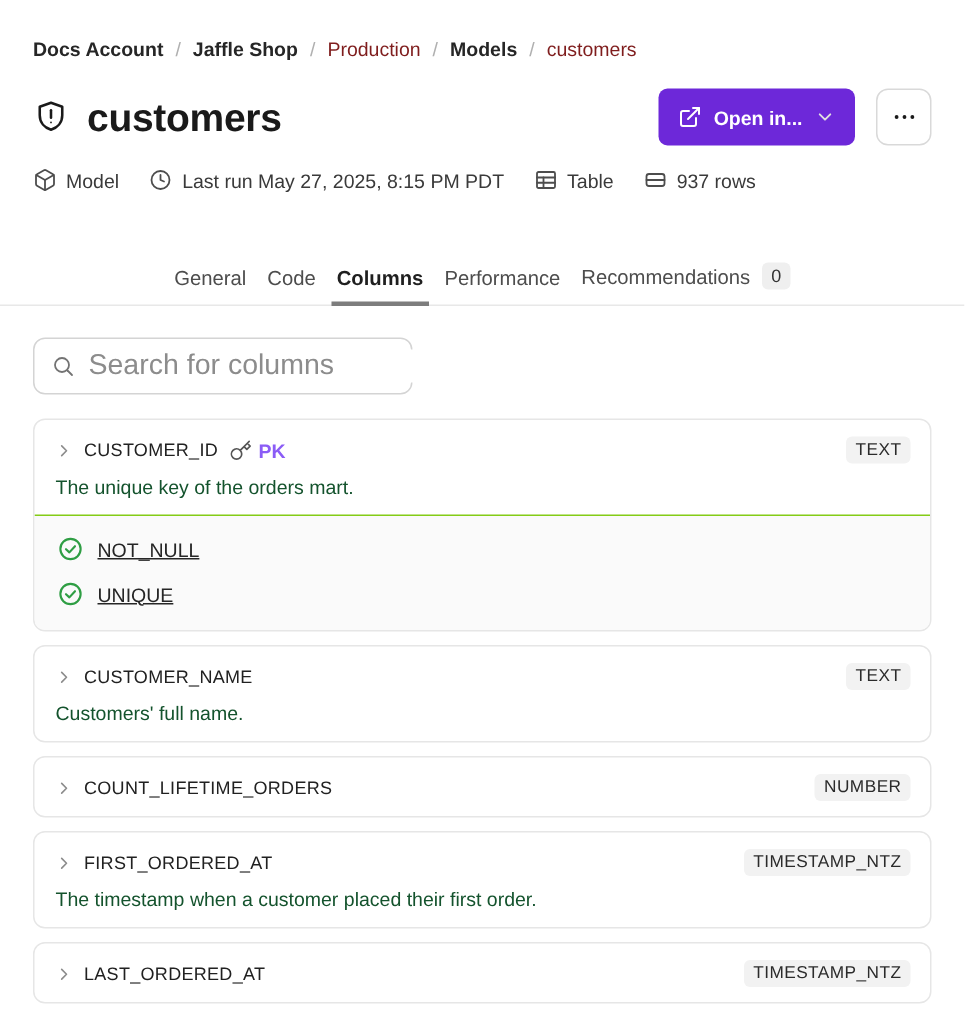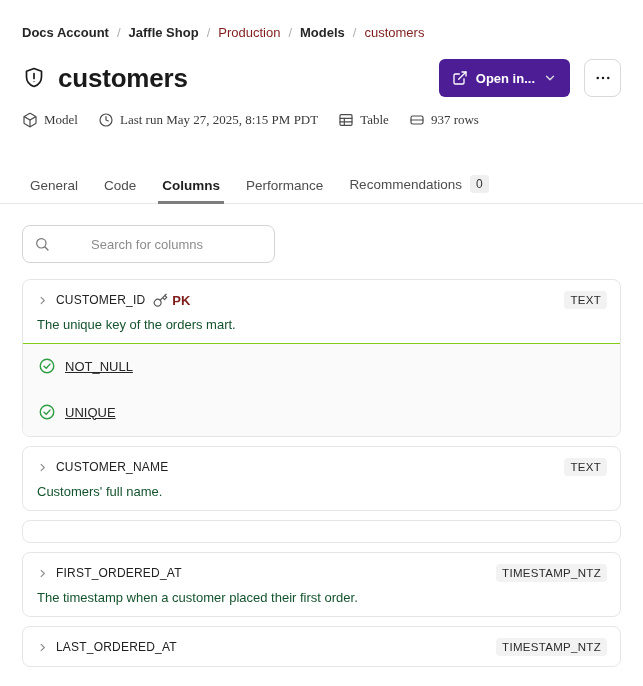--- a/index.html
+++ b/index.html
@@ -12,64 +12,64 @@
   .bc { color: #7f1d1d; font-weight: 400; cursor: pointer; }
   .bc.strong { color: #262626; font-weight: 600; }
   .bc-sep { color: #b0b0b0; font-weight: 400; }
 
   
   .title-row { margin-top: 19px; display: flex; align-items: center; justify-content: space-between; }
   .title-left { display: flex; align-items: center; gap: 12px; }
   .title-left h1 { font-size: 26px; font-weight: 600; color: #1a1a1a; letter-spacing: -0.2px; }
   .icon { display: inline-flex; align-items: center; justify-content: center; }
   .title-actions { display: flex; align-items: center; gap: 14px; }
-  .btn-dark { display: flex; align-items: center; gap: 8px; background: #4c1d95; color: #ffffff;
+  .btn-dark { display: flex; align-items: center; gap: 8px; background: #6d28d9; color: #ffffff;
               border: none; border-radius: 6px; height: 38px; padding: 0 13px;
               font-family: inherit; font-size: 13px; font-weight: 700; cursor: pointer; }
   .btn-dark .chev svg { display: block; }
   .btn-more { width: 37px; height: 38px; border: 1px solid #d9d9d9; background: #ffffff;
               border-radius: 8px; display: flex; align-items: center; justify-content: center; cursor: pointer; }
 
   
   .meta-row { margin-top: 15px; display: flex; align-items: center; gap: 20px; }
-  .meta-item { display: flex; align-items: center; gap: 6px; font-size: 13px; color: #3a3a3a; font-family: Liberation Serif, serif; }
+  .meta-item { display: flex; align-items: center; gap: 6px; font-size: 13px; color: #3a3a3a; }
   .meta-item svg { display: block; }
 
   
   .tabs-wrap { margin: 47px -22px 0; padding: 0 30px; border-bottom: 1px solid #e8e8e8; }
-  .tabs { display: flex; align-items: flex-end; gap: 26px; }
+  .tabs { display: flex; align-items: flex-end; gap: 14px; justify-content: center; }
   .tab { position: relative; padding-bottom: 10px; font-size: 13.5px; color: #4d4d4d; cursor: pointer;
          display: flex; align-items: center; gap: 8px; }
   .tab.active { color: #1f1f1f; font-weight: 700; }
   .tab.active::after { content: ""; position: absolute; left: -4px; right: -4px; bottom: -1px;
                        height: 3px; background: #7d7d7d; }
   .tab-badge { background: #efefef; color: #333333; border-radius: 4px; padding: 2px 6px;
                font-size: 12px; font-weight: 400; }
 
   
   .search-box { margin-top: 21px; width: 253px; height: 38px; border: 1px solid #d4d4d4;
                 border-radius: 8px; display: flex; align-items: center; padding: 0 11px; gap: 9px; }
-  .search-box input { border: none; outline: none; flex: 1; font-family: inherit; font-size: 13px; color: #262626; margin-left: 32px; }
+  .search-box input { border: none; outline: none; flex: 1; font-family: inherit; font-size: 19px; color: #262626; }
   .search-box input::placeholder { color: #8c8c8c; }
 
   
   .cards { margin-top: 16px; display: flex; flex-direction: column; gap: 9px; padding-bottom: 8px; }
   .card { border: 1px solid #e6e6e6; border-radius: 8px; overflow: hidden; background: #ffffff; }
   .card-main { padding: 11px 13px 10px 14px; }
   .col-head { display: flex; align-items: center; gap: 8px; }
   .caret { color: #8c8c8c; cursor: pointer; display: inline-flex; }
   .col-name { font-size: 12px; font-weight: 400; color: #212121; letter-spacing: 0.2px; }
   .pk { display: flex; align-items: center; gap: 4px; }
-  .pk-label { font-size: 13px; font-weight: 700; color: #7f1d1d; }
+  .pk-label { font-size: 13px; font-weight: 700; color: #8b5cf6; }
   .type-badge { margin-left: auto; background: #f2f2f2; color: #2b2b2b; border-radius: 4px;
                 padding: 3px 6px; font-size: 11.5px; letter-spacing: 0.3px; }
   .col-desc { margin-top: 8px; font-size: 13px; color: #14532d; line-height: 16px; }
   .card-tests { border-top: 1px solid #84cc16; background: #fafafa; padding: 13px 15px 15px; }
   .test-row { display: flex; align-items: center; gap: 9px; }
-  .test-row + .test-row { margin-top: 28px; text-align: center; }
+  .test-row + .test-row { margin-top: 12px; text-align: center; }
   .test-link { font-size: 13px; font-weight: 500; color: #262626; text-decoration: underline; cursor: pointer; }
 </style>
 </head>
 <body>
 
 <div class="page">
 
   <nav class="breadcrumb">
     <span class="bc strong">Docs Account</span>
     <span class="bc-sep">/</span>
@@ -249,20 +249,29 @@
           </span>
           <span class="col-name">CUSTOMER_NAME</span>
           <span class="type-badge">TEXT</span>
         </div>
         <p class="col-desc">Customers' full name.</p>
       </div>
     </section>
 
     <section class="card">
       <div class="card-main">
+        <div class="col-head">
+          <span class="caret">
+            <svg width="11" height="11" viewBox="0 0 24 24" fill="none" stroke="#8c8c8c" stroke-width="2.4" stroke-linecap="round" stroke-linejoin="round">
+                <polyline points="9 5 16 12 9 19"></polyline>
+              </svg>
+          </span>
+          <span class="col-name">COUNT_LIFETIME_ORDERS</span>
+          <span class="type-badge">NUMBER</span>
+        </div>
       </div>
     </section>
 
     <section class="card">
       <div class="card-main">
         <div class="col-head">
           <span class="caret">
             <svg width="11" height="11" viewBox="0 0 24 24" fill="none" stroke="#8c8c8c" stroke-width="2.4" stroke-linecap="round" stroke-linejoin="round">
                 <polyline points="9 5 16 12 9 19"></polyline>
               </svg>

